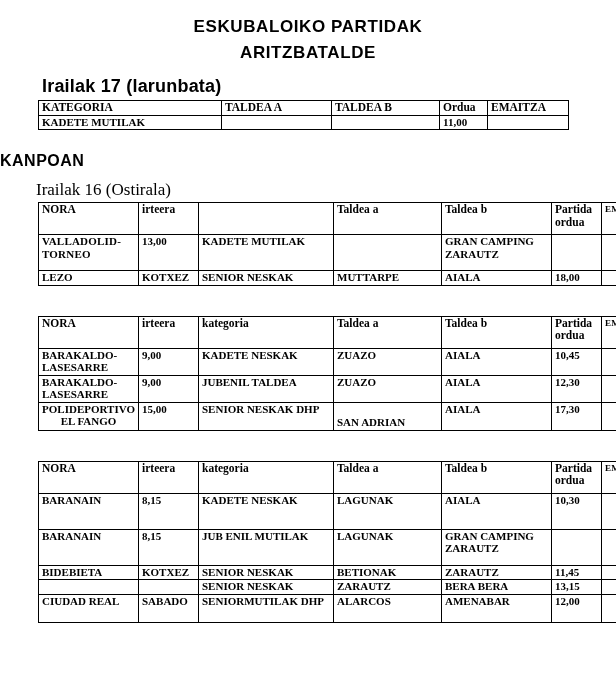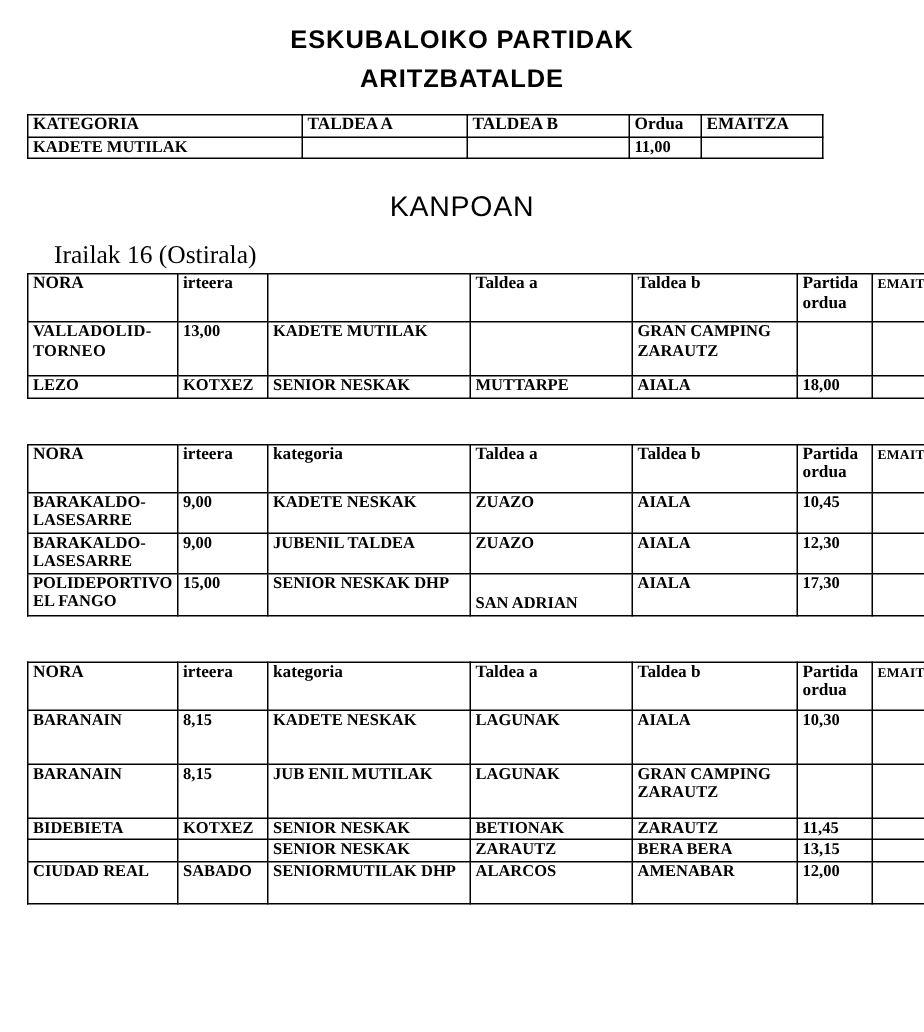--- a/index.html
+++ b/index.html
@@ -22,24 +22,23 @@
     font-family: "Liberation Sans", "DejaVu Sans", sans-serif;
     font-weight: bold;
     font-size: 17px;
     letter-spacing: 0.6px;
     line-height: 26px;
     margin: 0;
   }
   .doc-title.first { padding-top: 14px; }
 
   .section-title {
-    text-align: center;
     font-family: "Liberation Sans", "DejaVu Sans", sans-serif;
-    font-weight: normal;
-    font-size: 19px;
+    font-weight: bold;
+    font-size: 16px;
     letter-spacing: 0.5px;
     margin: 0;
   }
 
   .day-title-sans {
     font-family: "Liberation Sans", "DejaVu Sans", sans-serif;
     font-weight: bold;
     font-size: 18px;
     letter-spacing: 0.2px;
     margin: 0 0 3px 0;
@@ -47,21 +46,21 @@
   }
   .day-title-serif {
     font-family: "Liberation Serif", "DejaVu Serif", serif;
     font-weight: normal;
     font-size: 17px;
     margin: 0 0 2px 0;
     padding-left: 36px;
   }
 
   
-  .tbl-wrap { padding-left: 18px; }
+  .tbl-wrap { padding-left: 38px; }
 
   table.sched {
     border-collapse: collapse;
     table-layout: fixed;
     font-family: "Liberation Serif", "DejaVu Serif", serif;
   }
   table.sched td, table.sched th {
     border: 1px solid #000000;
     padding: 0px 3px 1px 3px;
     font-size: 11px;
@@ -95,20 +94,21 @@
 </head>
 <body>
 
 <div>
 
   <h1 class="doc-title first">ESKUBALOIKO PARTIDAK</h1>
   <h1 class="doc-title">ARITZBATALDE</h1>
 
   <div class="spacer-sm"></div>
 
+  <h2 class="day-title-sans">Irailak  17  (larunbata)</h2>
 
   <div class="tbl-wrap">
     <table class="sched" style="width:530px;">
       <colgroup>
         <col style="width:183px">
           <col style="width:110px">
           <col style="width:108px">
         <col style="width:48px">
           <col style="width:81px">
       </colgroup>
@@ -230,21 +230,21 @@
               <tr>
                 <td>BARAKALDO-LASESARRE</td>
                 <td>9,00</td>
                 <td>JUBENIL TALDEA</td>
                 <td>ZUAZO</td>
                 <td>AIALA</td>
                 <td>12,30</td>
                 <td></td>
               </tr>
               <tr>
-                <td class="hl" style="height: 26px;">POLIDEPORTIVO EL FANGO</td>
+                <td class="hl" style="height: 26px; text-align: center;">POLIDEPORTIVO EL FANGO</td>
                 <td class="hl" style="height: 26px;">15,00</td>
                 <td class="hl" style="height: 26px;">SENIOR NESKAK DHP</td>
                 <td class="hl" style="height: 26px; vertical-align: bottom;">SAN ADRIAN</td>
                 <td class="hl" style="height: 26px;">AIALA</td>
                 <td class="hl" style="height: 26px;">17,30</td>
                 <td style="height: 26px;"></td>
               </tr>
             </tbody>
           </table>
         </div>

